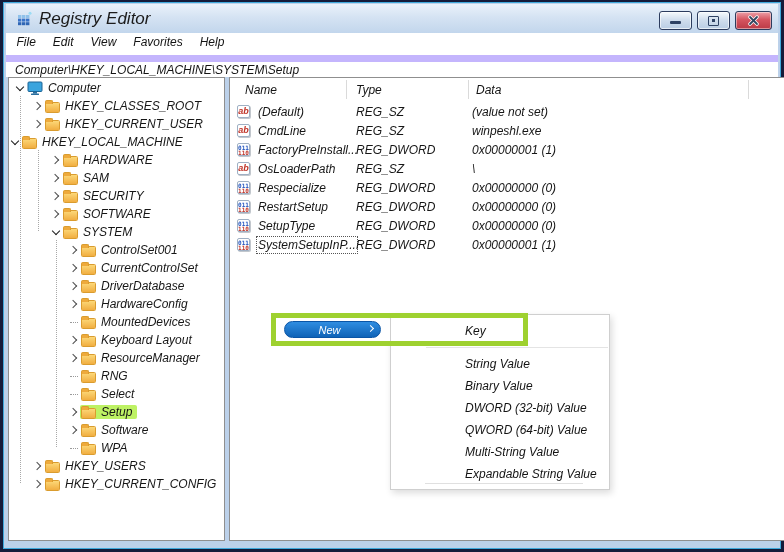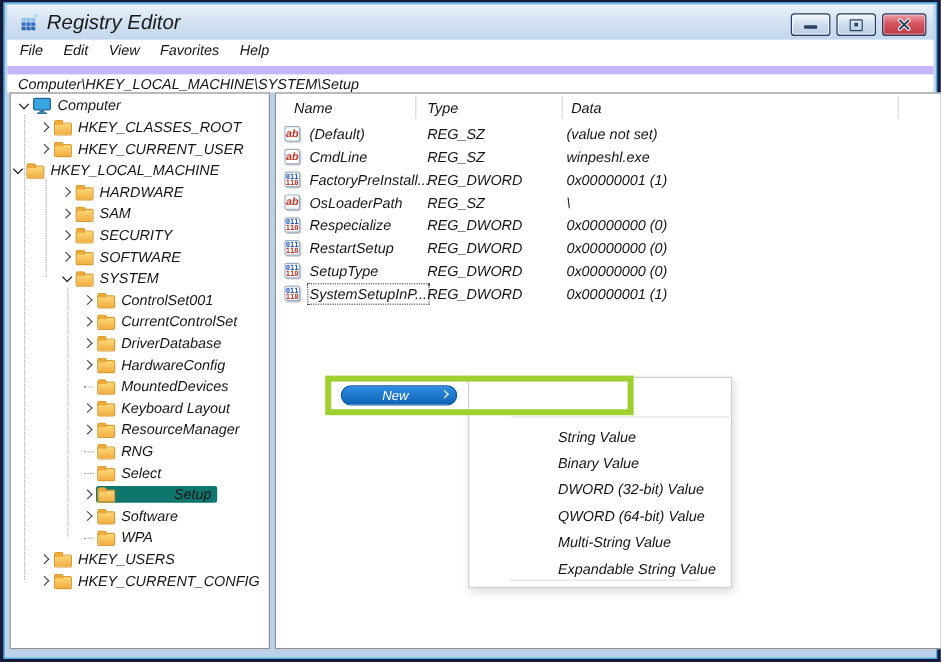--- a/index.html
+++ b/index.html
@@ -56,21 +56,21 @@
   #values-pane{left:229px;top:77px;width:648px;height:464px;}
   
   #tree{position:relative;padding-top:1px;}
   .tree-row{height:18px;display:flex;align-items:center;position:relative;}
   .tree-expander{width:11px;height:11px;flex:0 0 auto;display:flex;align-items:center;justify-content:center;}
   .chev{width:5px;height:5px;border-right:1.6px solid #4d4d4d;border-bottom:1.6px solid #4d4d4d;}
   .chev.right{transform:rotate(-45deg);margin-left:-2px;}
   .chev.down{transform:rotate(45deg);margin-top:-2px;border-color:#1d1d1d;}
   .stub{width:8px;height:0;border-bottom:1px dotted #9a9a9a;}
   .tree-sel{display:flex;align-items:center;border-radius:2px;padding:0 5px 0 1px;margin-left:1px;}
-  .tree-sel.selected{background:#0f766e;gap:44px;}
+  .tree-sel.selected{background:#bef264;}
   .tree-label{font-size:12px;color:#161616;margin-left:5px;white-space:nowrap;}
   .folder{width:15px;height:11px;position:relative;background:linear-gradient(#fcd878,#f1ae41);
     border:1px solid #da9c2e;border-radius:1.5px;margin-top:3px;flex:0 0 auto;box-sizing:border-box;}
   .folder::before{content:"";position:absolute;top:-3px;left:-1px;width:6px;height:3px;
     background:#eeaa3c;border:1px solid #da9c2e;border-bottom:none;border-radius:2px 2px 0 0;}
   .vline{position:absolute;width:0;border-left:1px dotted #a8a8a8;}
   
   #values-header{position:relative;height:23px;}
   .col-h{position:absolute;top:5px;font-size:12px;color:#141414;}
   .col-h.name{left:15px;} .col-h.type{left:126px;} .col-h.data{left:246px;}
@@ -452,20 +452,23 @@
           <span class="b2">110</span>
         </span>
         <span class="val-name focused">SystemSetupInP...</span>
         <span class="val-type">REG_DWORD</span>
         <span class="val-data">0x00000001 (1)</span>
       </div>
     </div>
 </div>
 
 <div id="submenu">
+  <div id="submenu-key" class="menu-row">
+    <span class="lbl">Key</span>
+  </div>
   <div id="submenu-sep"></div>
   <div id="submenu-items">
       <div class="sub-item" style="top: 38px;">
         <span class="lbl">String Value</span>
       </div>
       <div class="sub-item" style="top: 60px;">
         <span class="lbl">Binary Value</span>
       </div>
       <div class="sub-item" style="top: 82px;">
         <span class="lbl">DWORD (32-bit) Value</span>

